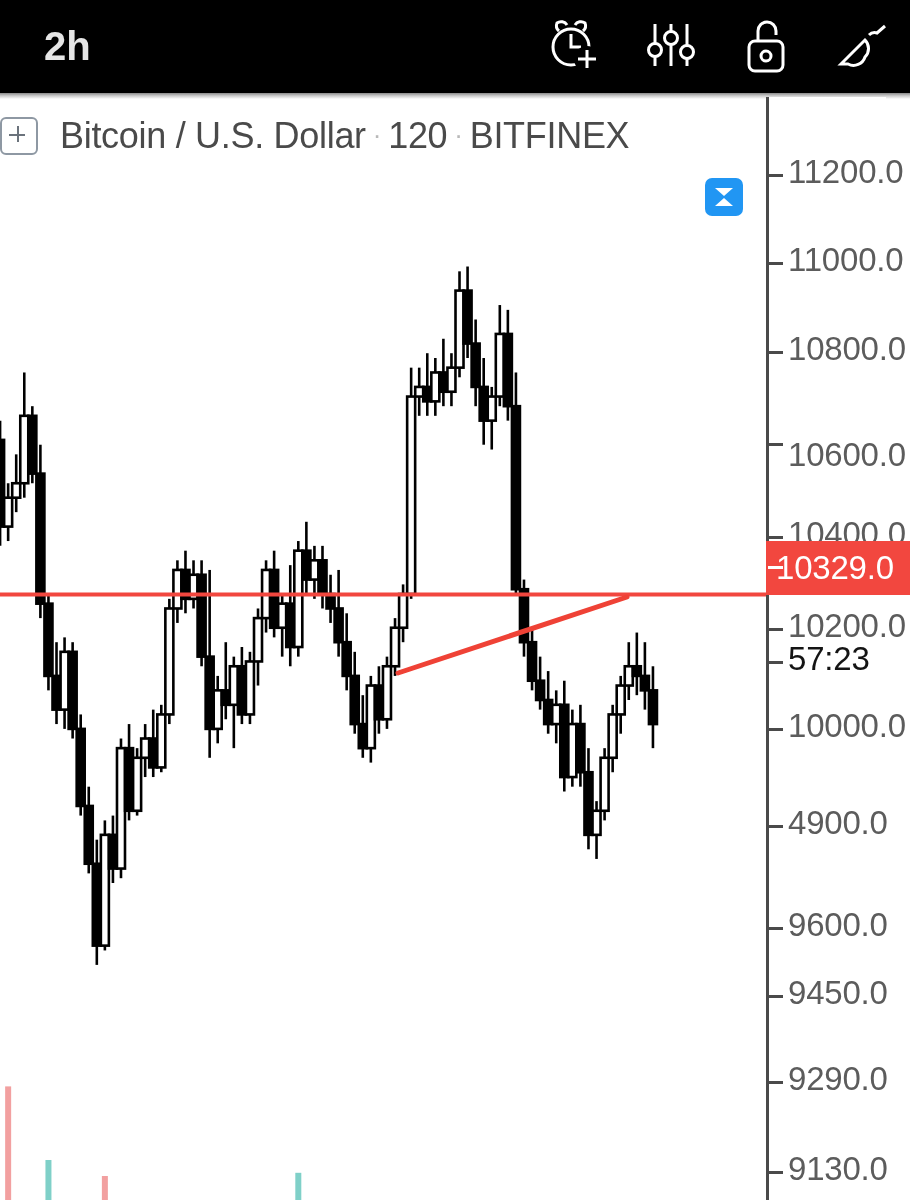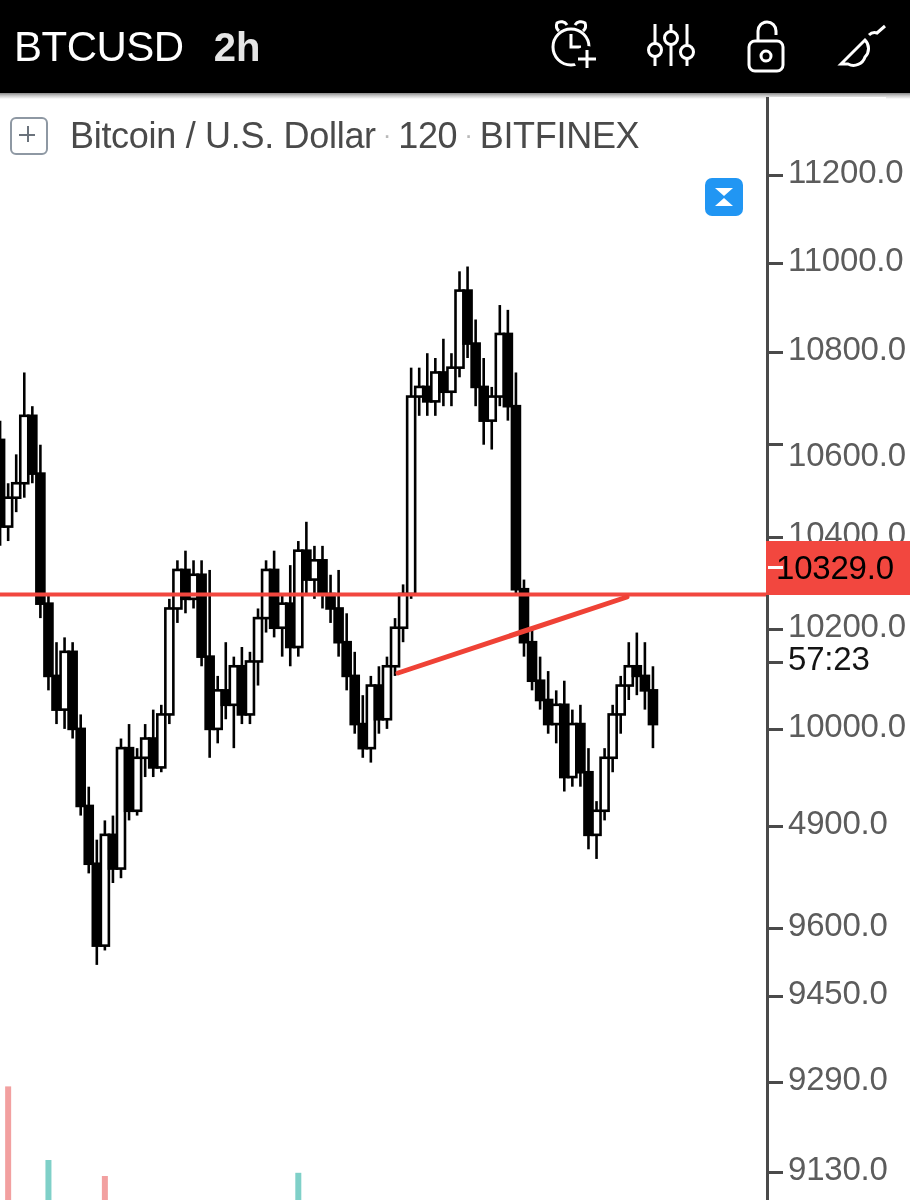--- a/index.html
+++ b/index.html
@@ -75,21 +75,20 @@
     background: linear-gradient(to bottom, #8a8a8a 0%, #c9c9c9 45%, #ffffff 100%);
   }
 
   
   .legend {
     position: absolute;
     left: 0; top: 103px;
     height: 66px;
     display: flex;
     align-items: center;
-    padding-left: 10px;
   }
   .add-indicator {
     width: 34px;
     height: 34px;
     border: 2px solid #8e98a3;
     border-radius: 6px;
     position: relative;
     flex: none;
   }
   .add-indicator::before,
@@ -169,21 +168,21 @@
   .price-tag {
     position: absolute;
     left: 0;
     width: 144px;
     height: 54px;
     background: #f2473f;
     display: flex;
     align-items: center;
   }
   .price-tag .pt-text {
-    color: #000000;
+    color: #ffffff;
     font-size: 33px;
     margin-left: 10px;
     letter-spacing: -0.2px;
   }
   .price-tag .pt-tick {
     position: absolute;
     left: 2px;
     top: 25px;
     width: 15px;
     height: 3px;
@@ -204,21 +203,20 @@
     justify-content: center;
   }
 </style>
 </head>
 <body>
 
 <div id="app">
 
   <div class="toolbar">
     <div class="symbol-block">
-      <span class="symbol-name">BTCUSD</span>
       <span class="symbol-interval">2h</span>
     </div>
 
     <div class="toolbar-icons">
 
       <div class="tb-icon">
         <svg width="56" height="58" viewBox="0 0 56 58">
           <circle cx="24" cy="29" r="18" fill="none" stroke="#ffffff" stroke-width="3"></circle>
           <path d="M12 13 a7 7 0 0 1 -2 -8 a7 7 0 0 1 10 2" fill="none" stroke="#ffffff" stroke-width="3"></path>
           <path d="M36 13 a7 7 0 0 0 2 -8 a7 7 0 0 0 -10 2" fill="none" stroke="#ffffff" stroke-width="3"></path>

